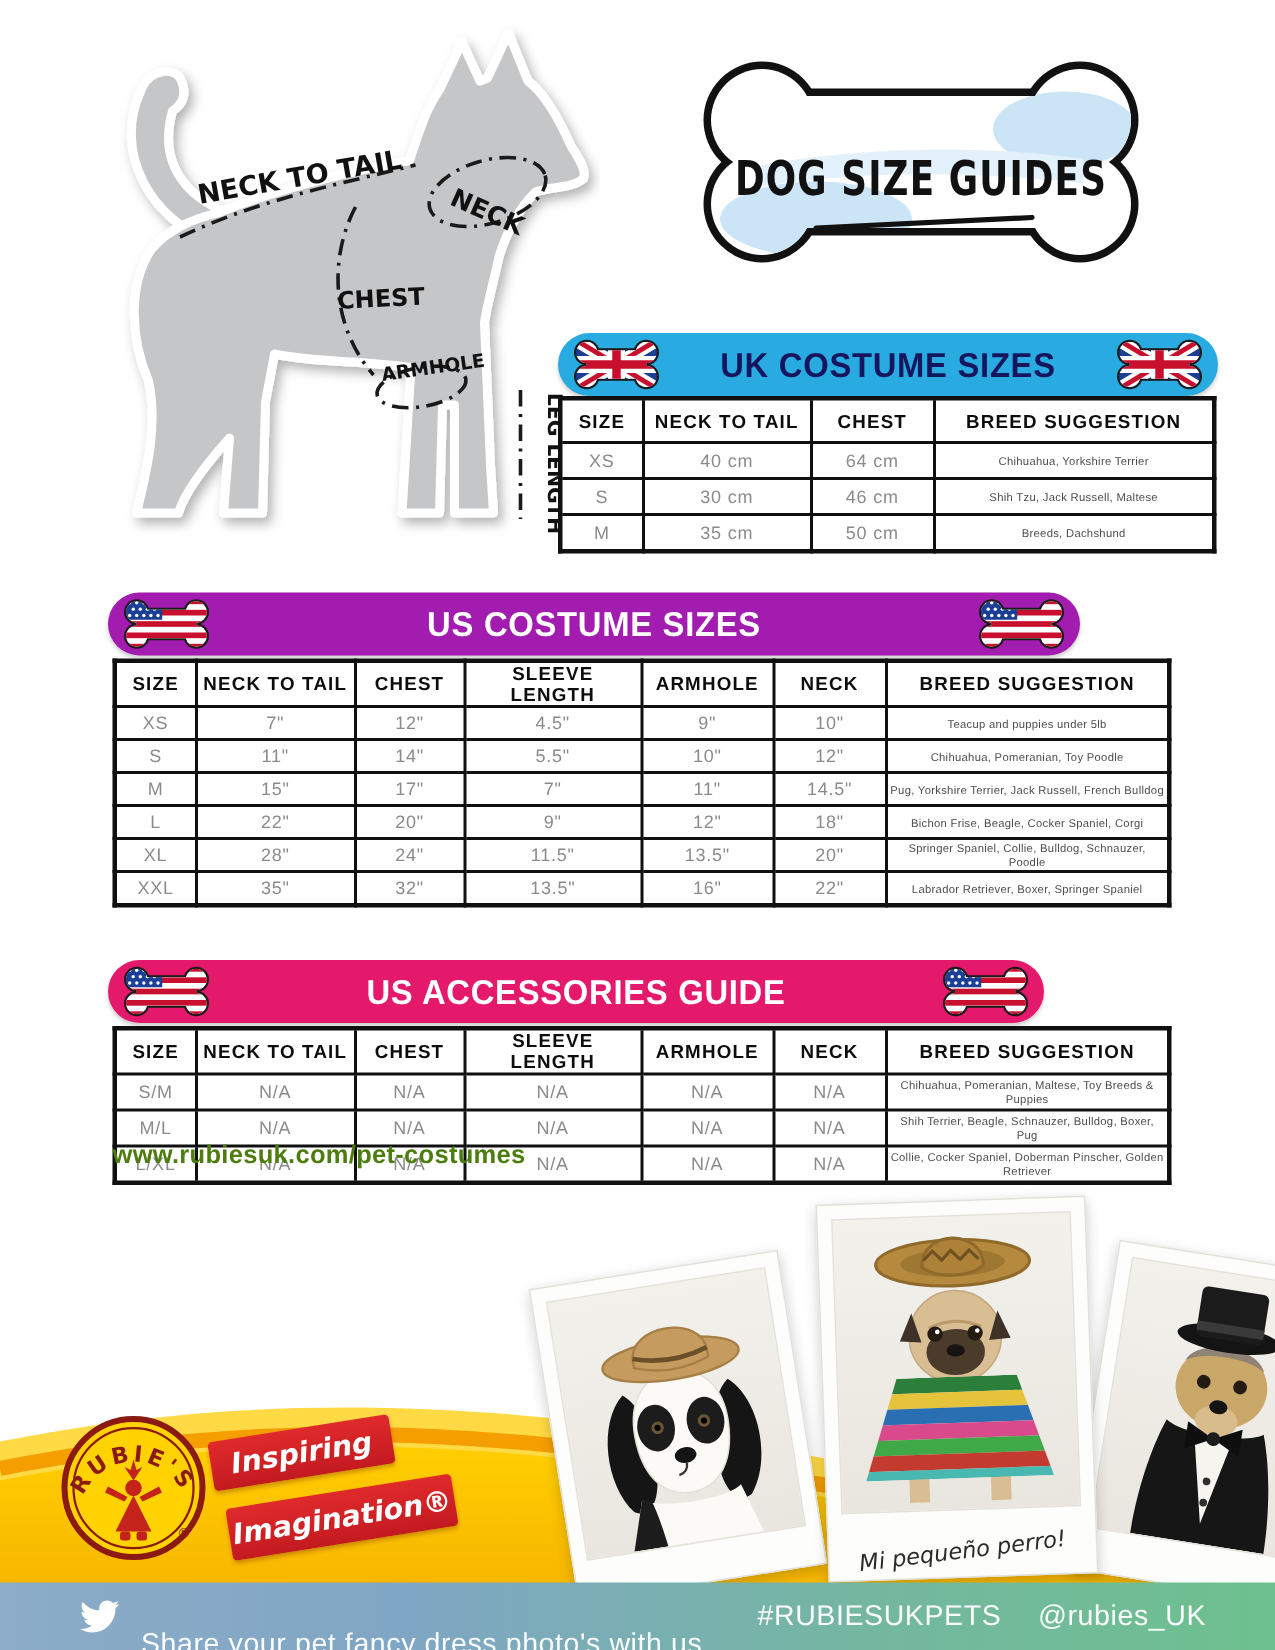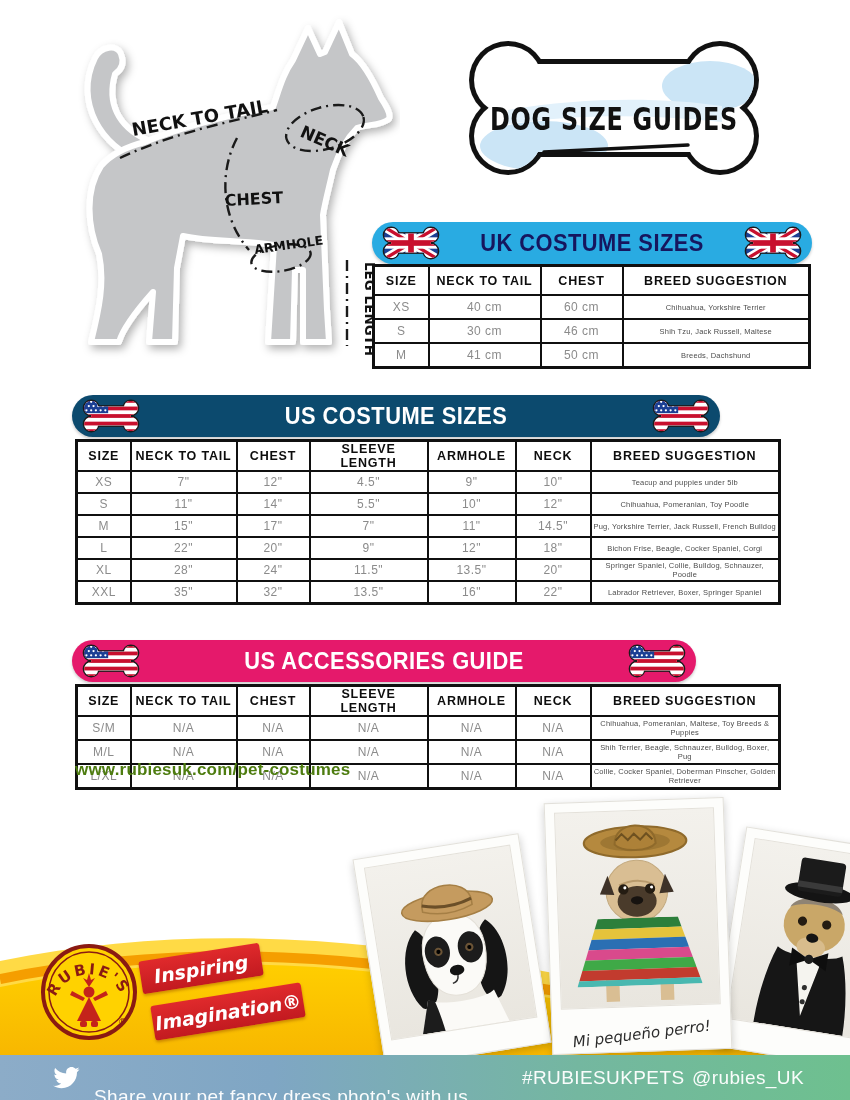--- a/index.html
+++ b/index.html
@@ -9,21 +9,21 @@
   
   .dog-diagram{position:absolute;left:25px;top:10px;}
 
   
   .bone-logo{position:absolute;left:448px;top:28px;}
 
   
   .bar{position:absolute;height:42px;display:flex;align-items:center;justify-content:space-between;
        padding:0 10px;box-sizing:border-box;box-shadow:0 2px 3px rgba(0,0,0,.20);border-radius:21px;}
   .bar-uk{left:372px;top:222px;width:440px;background:#29ABE2;}
-  .bar-us{left:72px;top:395px;width:648px;background:#0c4a6e;}
+  .bar-us{left:72px;top:395px;width:648px;background:#a21caf;}
   .bar-acc{left:72px;top:640px;width:624px;background:#E5196B;}
   .bar-title{flex:1;text-align:center;font-weight:bold;font-size:23px;letter-spacing:.5px;
              transform:scaleX(.95);white-space:nowrap;}
   .bar-uk .bar-title{color:#16165E;}
   .bar-us .bar-title,.bar-acc .bar-title{color:#FFFFFF;}
   .flagbone{width:58px;height:34px;flex:0 0 auto;}
 
   
   .sizes-table{position:absolute;border-collapse:collapse;table-layout:fixed;background:#fff;
                border:3px solid #101010;}
@@ -71,21 +71,21 @@
                transform:rotate(-5deg);}
   .dogsvg{position:absolute;left:0;top:0;width:100%;height:100%;}
 
   
   .social-bar{position:absolute;left:0;top:1055px;width:850px;height:45px;z-index:6;
               background:linear-gradient(90deg,#8CACC8 0%,#7FA6C4 32%,#74B7A0 68%,#6EC08F 100%);}
   .social-bar .tw{position:absolute;left:52px;top:9px;width:28px;height:28px;}
   .social-text{position:absolute;top:0;height:45px;line-height:45px;color:rgba(255,255,255,.96);
                font-size:19px;letter-spacing:.4px;white-space:nowrap;}
   .share-text{left:94px;margin-top:19px;}
-  .hashtag{left:505px;margin-left:17px;}
+  .hashtag{left:505px;}
   .handle{left:692px;}
 </style>
 </head>
 <body>
 
 <div class="page">
 
   <svg width="0" height="0" style="position:absolute" aria-hidden="true">
     <defs>
       <clipPath id="clip-uk-bone">
@@ -262,32 +262,32 @@
         <th>SIZE</th>
         <th>NECK TO TAIL</th>
         <th>CHEST</th>
         <th>BREED SUGGESTION</th>
       </tr>
     </thead>
     <tbody>
       <tr>
         <td class="val">XS</td>
         <td class="val">40 cm</td>
-        <td class="val">60 cm</td>
+        <td class="val">64 cm</td>
         <td class="breed">Chihuahua, Yorkshire Terrier</td>
       </tr>
       <tr>
         <td class="val">S</td>
         <td class="val">30 cm</td>
         <td class="val">46 cm</td>
         <td class="breed">Shih Tzu, Jack Russell, Maltese</td>
       </tr>
       <tr>
         <td class="val">M</td>
-        <td class="val">41 cm</td>
+        <td class="val">35 cm</td>
         <td class="val">50 cm</td>
         <td class="breed">Breeds, Dachshund</td>
       </tr>
     </tbody>
   </table>
 
   <div class="bar bar-us">
     <svg class="flagbone">
         <use href="#sym-usbone"></use>
       </svg>

